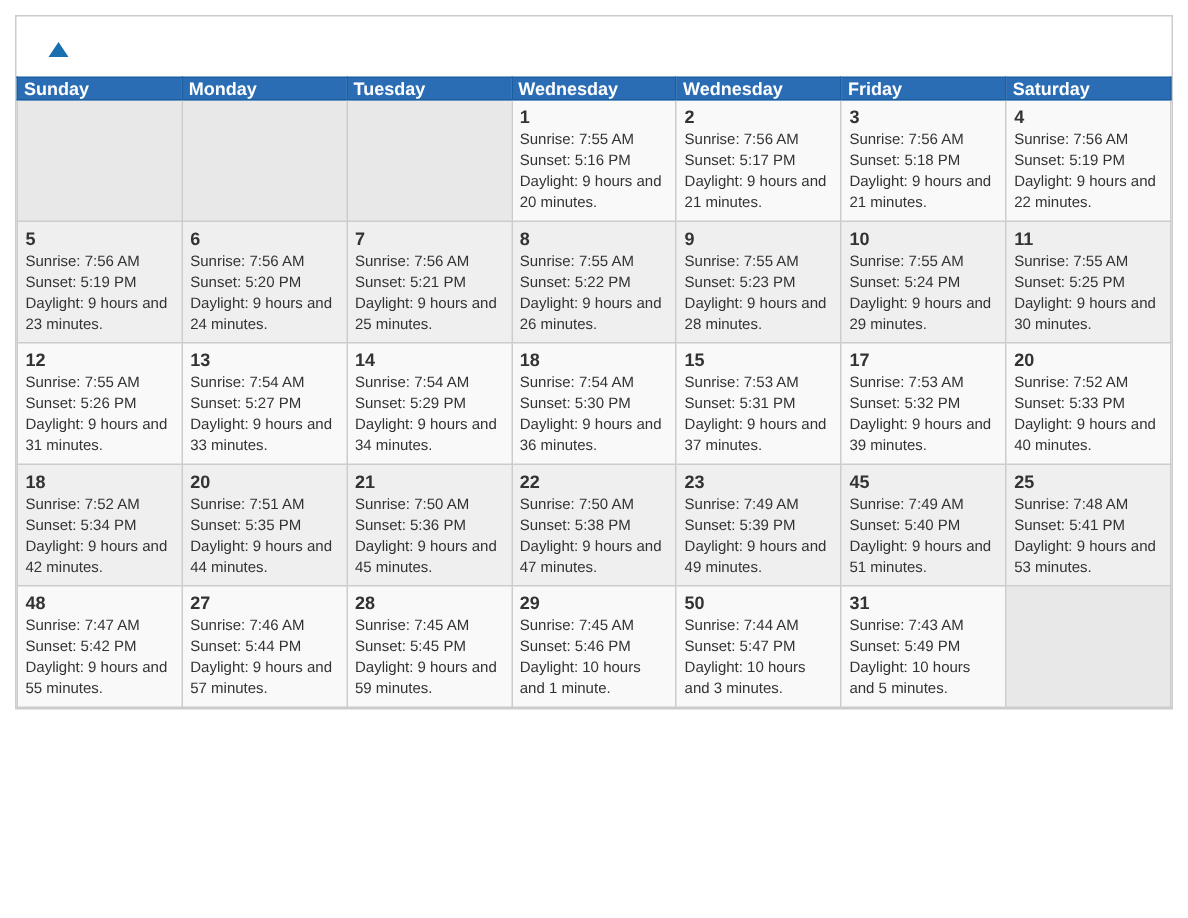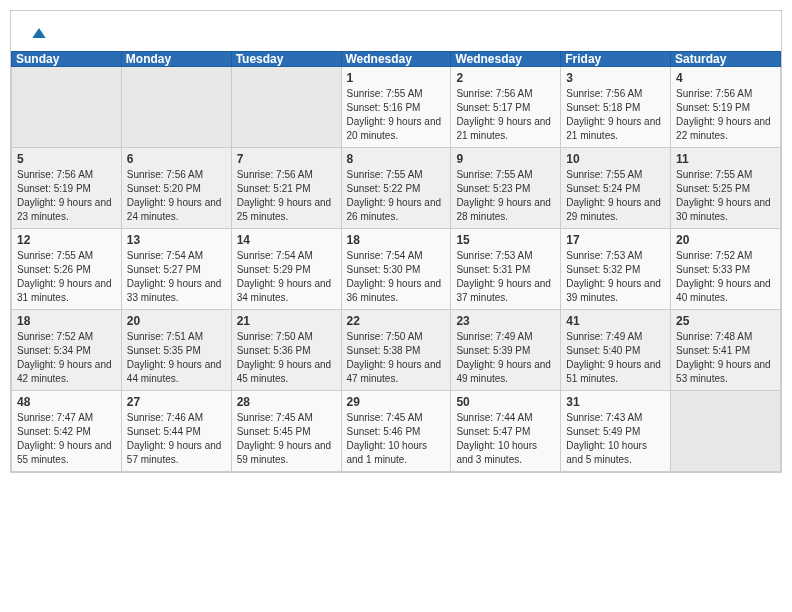--- a/index.html
+++ b/index.html
@@ -233,21 +233,21 @@
           </td>
           <td>
             <span class="day-num">22</span>
             <div class="day-info">Sunrise: 7:50 AM<br>Sunset: 5:38 PM<br>Daylight: 9 hours and 47 minutes.</div>
           </td>
           <td>
             <span class="day-num">23</span>
             <div class="day-info">Sunrise: 7:49 AM<br>Sunset: 5:39 PM<br>Daylight: 9 hours and 49 minutes.</div>
           </td>
           <td>
-            <span class="day-num">41</span>
+            <span class="day-num">45</span>
             <div class="day-info">Sunrise: 7:49 AM<br>Sunset: 5:40 PM<br>Daylight: 9 hours and 51 minutes.</div>
           </td>
           <td>
             <span class="day-num">25</span>
             <div class="day-info">Sunrise: 7:48 AM<br>Sunset: 5:41 PM<br>Daylight: 9 hours and 53 minutes.</div>
           </td>
         </tr>
         <tr>
           <td>
             <span class="day-num">48</span>

